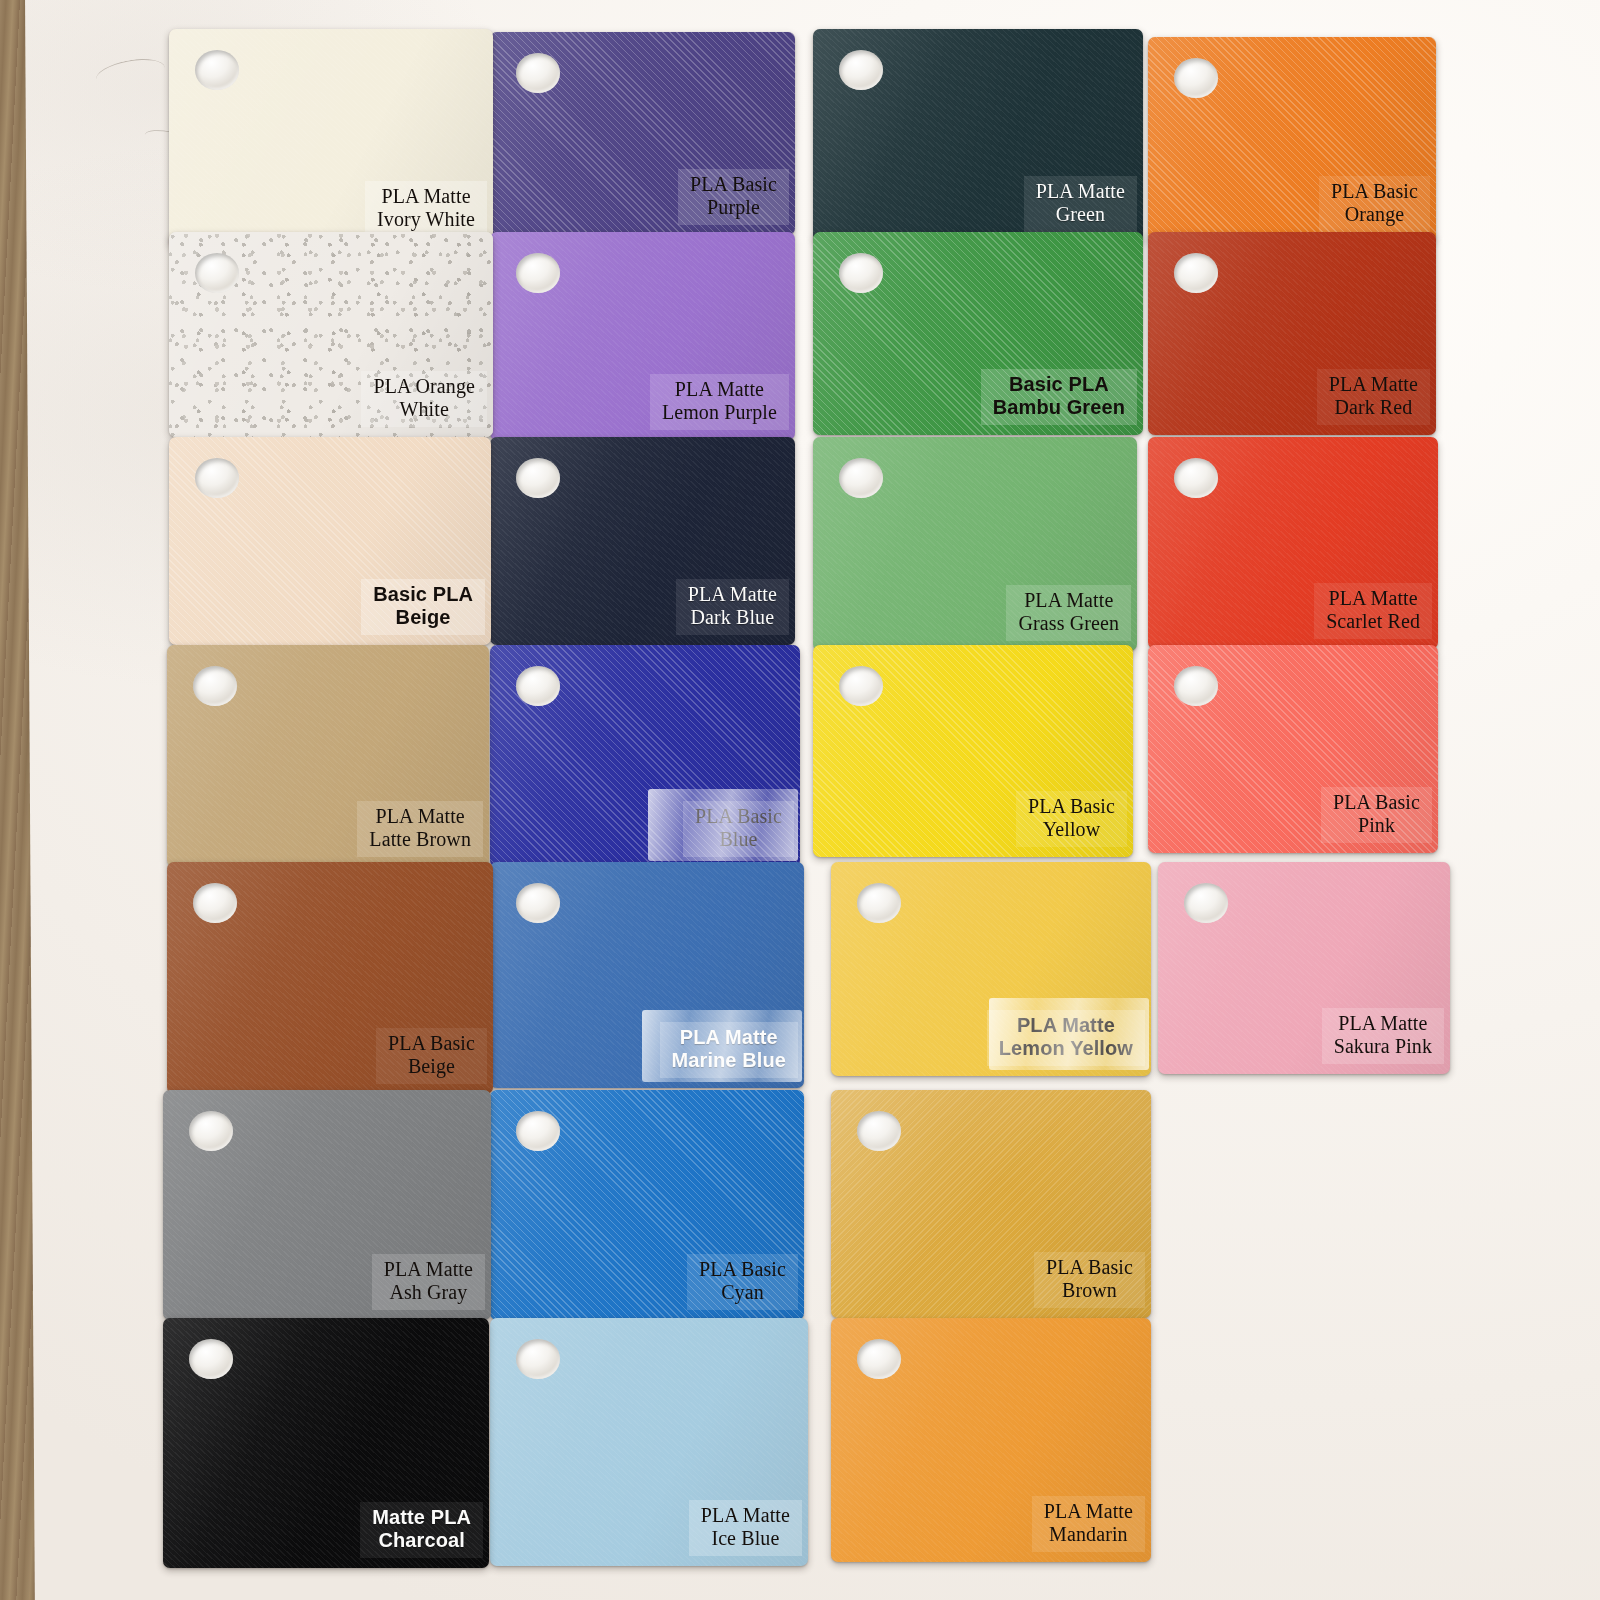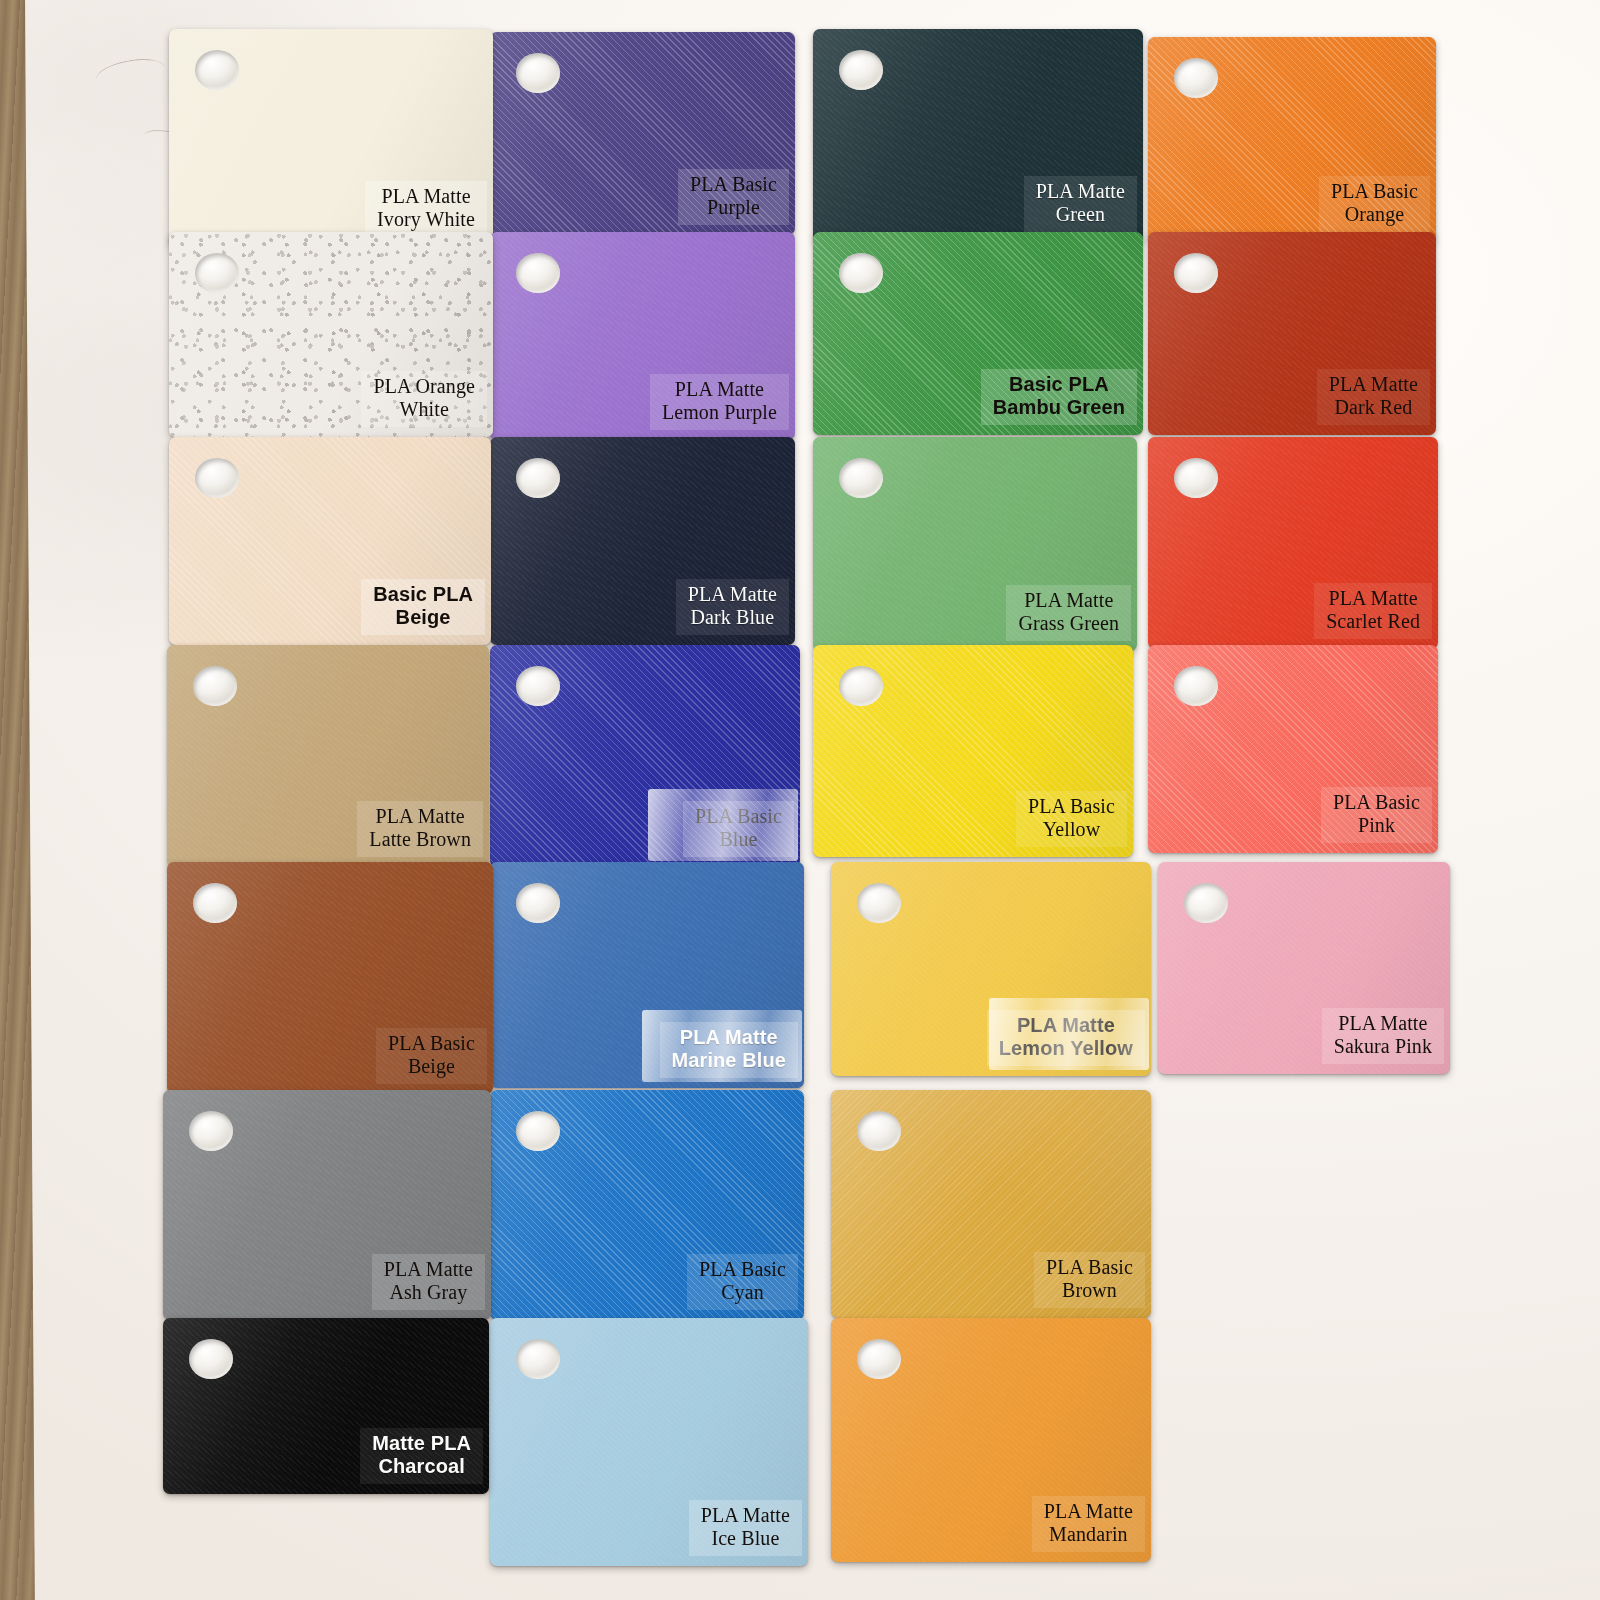--- a/index.html
+++ b/index.html
@@ -307,21 +307,21 @@
         <div class="sheen"></div>
         <div class="hole"></div>
         <div class="label dark-text" style="background: rgba(255, 255, 255, 0.14);"><span class="l1">PLA Basic</span><span class="l2">Cyan</span></div>
       </div>
       <div class="tile matte" style="left: 831px; top: 1090px; width: 320px; height: 228px; background: rgb(219, 168, 60); z-index: 35;">
         <div class="brushed"></div>
         <div class="sheen"></div>
         <div class="hole"></div>
         <div class="label dark-text" style="background: rgba(255, 255, 255, 0.12);"><span class="l1">PLA Basic</span><span class="l2">Brown</span></div>
       </div>
-      <div class="tile matte" style="left: 163px; top: 1318px; width: 326px; height: 176px; background: rgb(11, 11, 12); z-index: 41;">
+      <div class="tile matte" style="left: 163px; top: 1318px; width: 326px; height: 250px; background: rgb(11, 11, 12); z-index: 41;">
         <div class="grain"></div>
         <div class="sheen"></div>
         <div class="hole"></div>
         <div class="label light-text sans" style="background: rgba(255, 255, 255, 0.07);"><span class="l1">Matte PLA</span><span class="l2">Charcoal</span></div>
       </div>
       <div class="tile matte" style="left: 490px; top: 1318px; width: 318px; height: 248px; background: rgb(166, 204, 224); z-index: 40;">
         <div class="grain"></div>
         <div class="sheen"></div>
         <div class="hole"></div>
         <div class="label dark-text" style="background: rgba(255, 255, 255, 0.24);"><span class="l1">PLA Matte</span><span class="l2">Ice Blue</span></div>

